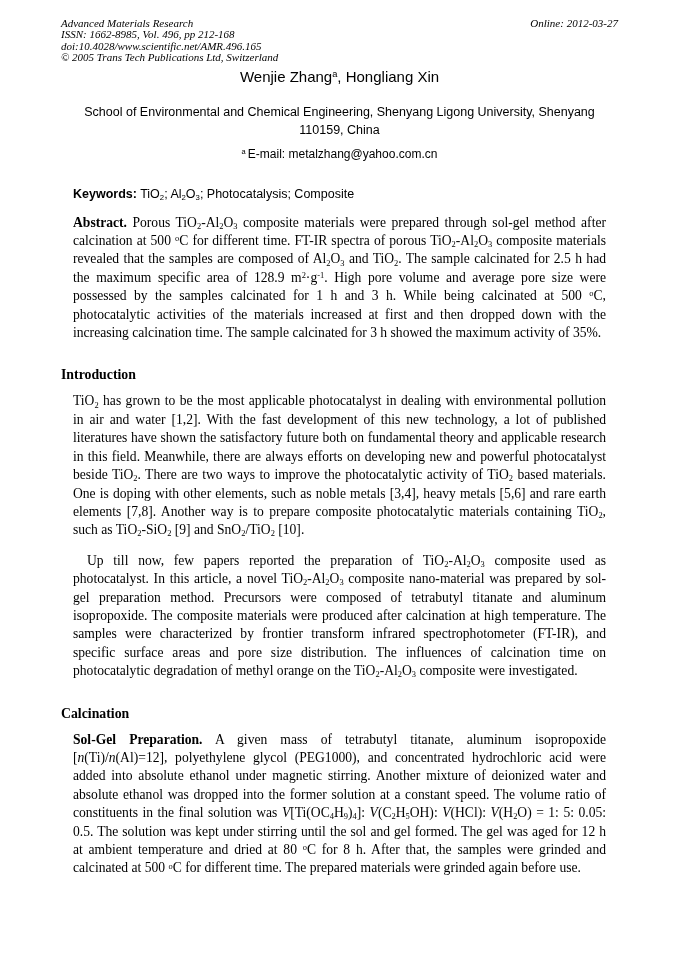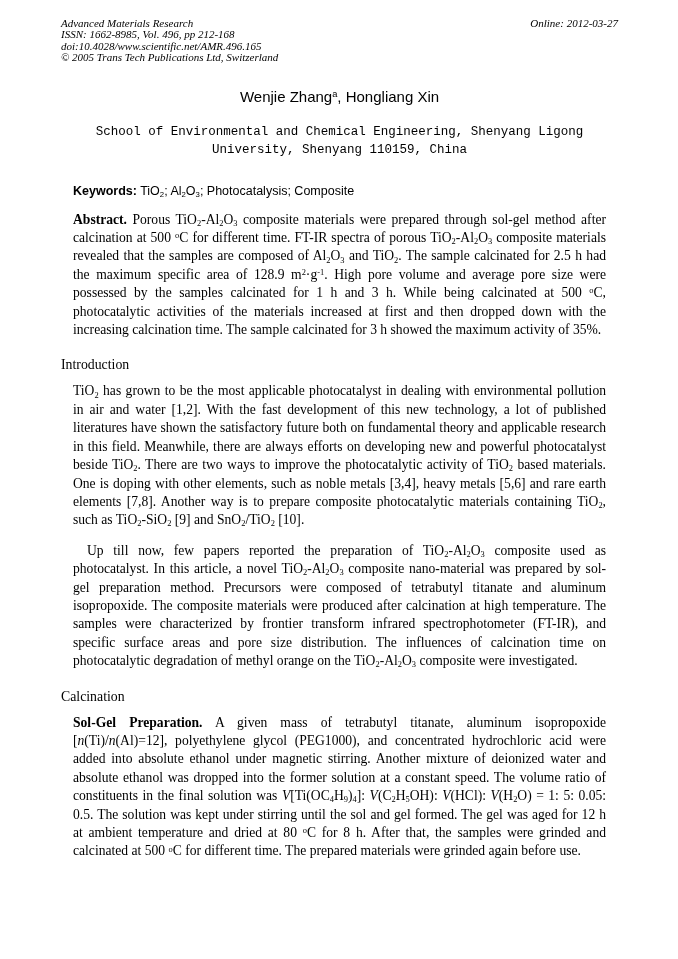--- a/index.html
+++ b/index.html
@@ -31,30 +31,30 @@
   
   .paper-title {
     margin: 31px 0 0 0;
     text-align: center;
     font-family: "Liberation Sans", "DejaVu Sans", sans-serif;
     font-weight: bold;
     font-size: 16px;
     line-height: 19px;
   }
   .authors {
-    margin-top: 24px;
+    margin-top: 4px;
     text-align: center;
     font-family: "Liberation Sans", "DejaVu Sans", sans-serif;
     font-size: 15px;
     line-height: 18px;
   }
   .affiliation {
     margin-top: 17px;
     text-align: center;
-    font-family: Liberation Mono, monospace;
+    font-family: Liberation Sans, sans-serif;
     font-size: 12.5px;
     line-height: 18px;
     padding: 0 14px;
   }
   .email {
     margin-top: 7px;
     text-align: center;
     font-family: "Liberation Sans", "DejaVu Sans", sans-serif;
     font-size: 12px;
     line-height: 16px;
@@ -68,22 +68,22 @@
   
   .body-text {
     font-size: 13.6px;
     line-height: 18.4px;
     text-align: justify;
   }
   p { margin: 12px; }
   .abstract { margin-top: 12px; }
   .section-heading {
     font-size: 13.8px;
-    font-weight: normal;
-    margin: 17px 0 0 0;
+    font-weight: bold;
+    margin: 24px 0 0 0;
     line-height: 18px;
   }
   .after-heading { margin-top: 8px; }
   .indent { text-indent: 14px; }
   sub, sup { font-size: 0.62em; line-height: 0; }
   sup { vertical-align: baseline; position: relative; top: -0.45em; }
   sub { vertical-align: baseline; position: relative; top: 0.25em; }
 </style>
 </head>
 <body>
@@ -98,20 +98,21 @@
       <div>© 2005 Trans Tech Publications Ltd, Switzerland</div>
     </div>
     <div class="jright">Online: 2012-03-27</div>
   </div>
 
 
   <div class="authors">Wenjie Zhang<sup>a</sup>, Hongliang Xin</div>
 
   <div class="affiliation">School of Environmental and Chemical Engineering, Shenyang Ligong University, Shenyang 110159, China</div>
 
+  <div class="email"><sup>a </sup>E-mail: metalzhang@yahoo.com.cn</div>
 
   <p class="keywords"><b>Keywords:</b> TiO<sub>2</sub>; Al<sub>2</sub>O<sub>3</sub>; Photocatalysis; Composite</p>
 
   <p class="body-text abstract"><b>Abstract.</b> Porous TiO<sub>2</sub>-Al<sub>2</sub>O<sub>3</sub> composite materials were prepared through sol-gel method after calcination at 500 <sup>o</sup>C for different time. FT-IR spectra of porous TiO<sub>2</sub>-Al<sub>2</sub>O<sub>3</sub> composite materials revealed that the samples are composed of Al<sub>2</sub>O<sub>3</sub> and TiO<sub>2</sub>. The sample calcinated for 2.5 h had the maximum specific area of 128.9 m<sup>2</sup>·g<sup>-1</sup>. High pore volume and average pore size were possessed by the samples calcinated for 1 h and 3 h. While being calcinated at 500 <sup>o</sup>C, photocatalytic activities of the materials increased at first and then dropped down with the increasing calcination time. The sample calcinated for 3 h showed the maximum activity of 35%.</p>
 
   <h2 class="section-heading">Introduction</h2>
   <p class="body-text after-heading">TiO<sub>2</sub> has grown to be the most applicable photocatalyst in dealing with environmental pollution in air and water [1,2]. With the fast development of this new technology, a lot of published literatures have shown the satisfactory future both on fundamental theory and applicable research in this field. Meanwhile, there are always efforts on developing new and powerful photocatalyst beside TiO<sub>2</sub>. There are two ways to improve the photocatalytic activity of TiO<sub>2</sub> based materials. One is doping with other elements, such as noble metals [3,4], heavy metals [5,6] and rare earth elements [7,8]. Another way is to prepare composite photocatalytic materials containing TiO<sub>2</sub>, such as TiO<sub>2</sub>-SiO<sub>2</sub> [9] and SnO<sub>2</sub>/TiO<sub>2</sub> [10].</p>
   <p class="body-text indent">Up till now, few papers reported the preparation of TiO<sub>2</sub>-Al<sub>2</sub>O<sub>3</sub> composite used as photocatalyst. In this article, a novel TiO<sub>2</sub>-Al<sub>2</sub>O<sub>3</sub> composite nano-material was prepared by sol-gel preparation method. Precursors were composed of tetrabutyl titanate and aluminum isopropoxide. The composite materials were produced after calcination at high temperature. The samples were characterized by frontier transform infrared spectrophotometer (FT-IR), and specific surface areas and pore size distribution. The influences of calcination time on photocatalytic degradation of methyl orange on the TiO<sub>2</sub>-Al<sub>2</sub>O<sub>3</sub> composite were investigated.</p>
 
   <h2 class="section-heading">Calcination</h2>

